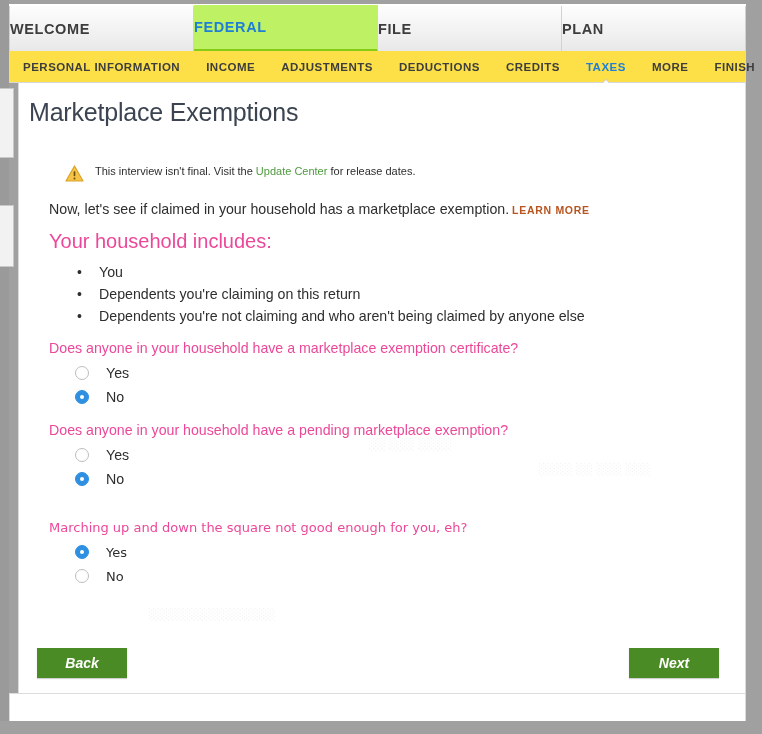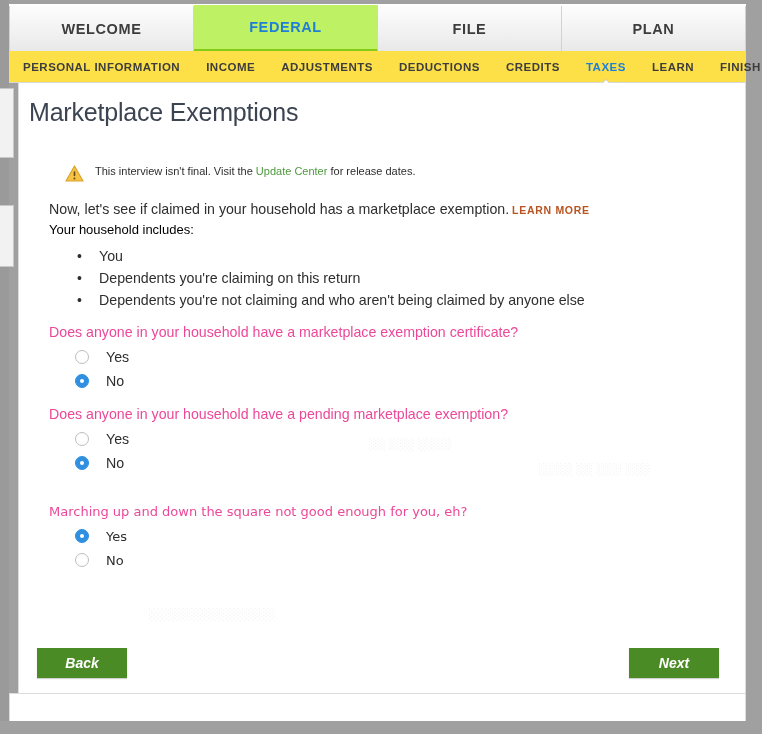--- a/index.html
+++ b/index.html
@@ -66,21 +66,20 @@
     width: 737px; height: 48px;
     background: #ffffff;
     display: flex;
     align-items: flex-end;
   }
   .tab {
     flex: 1 1 0;
     height: 46px;
     display: flex;
     align-items: center;
-    justify-content: center;
     font-size: 14.5px;
     font-weight: bold;
     letter-spacing: 0.6px;
     color: #3d3d3d;
     background: linear-gradient(to bottom, #fdfdfd 0%, #f2f2f2 55%, #e8e8e8 100%);
     border-right: 1px solid #d2d2d2;
     border-bottom: 1px solid #d2d2d2;
     cursor: pointer;
     user-select: none;
   }
@@ -183,23 +182,23 @@
   .learn-more {
     font-size: 10.5px;
     font-weight: bold;
     letter-spacing: 0.7px;
     color: #b8541f;
     cursor: pointer;
     margin-left: 3px;
   }
 
   .lead-in {
-    font-size: 13px;
-    color: #000000;
-    margin-top: 4px;
+    font-size: 20px;
+    color: #ec4899;
+    margin-top: 12px;
     padding-left: 2px;
   }
 
   ul.bullets {
     margin-top: 9px;
     padding-left: 52px;
     list-style: none;
   }
   ul.bullets li {
     font-size: 14.2px;
@@ -359,21 +358,21 @@
     <div class="subnav-item">
       <span>DEDUCTIONS</span>
     </div>
     <div class="subnav-item">
       <span>CREDITS</span>
     </div>
     <div class="subnav-item active">
       <span>TAXES</span>
     </div>
     <div class="subnav-item">
-      <span>LEARN</span>
+      <span>MORE</span>
     </div>
     <div class="subnav-item">
       <span>FINISH</span>
     </div>
   </div>
 
   <div class="panel">
 
     <div class="ghost" style="left:350px;top:355px;">░░ ░░░ ░░░░</div>
     <div class="ghost" style="left:520px;top:380px;">░░░░ ░░ ░░░ ░░░</div>

